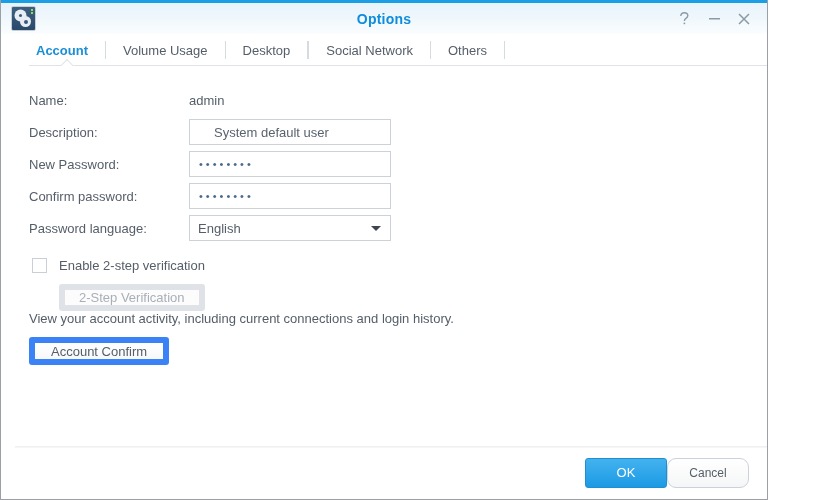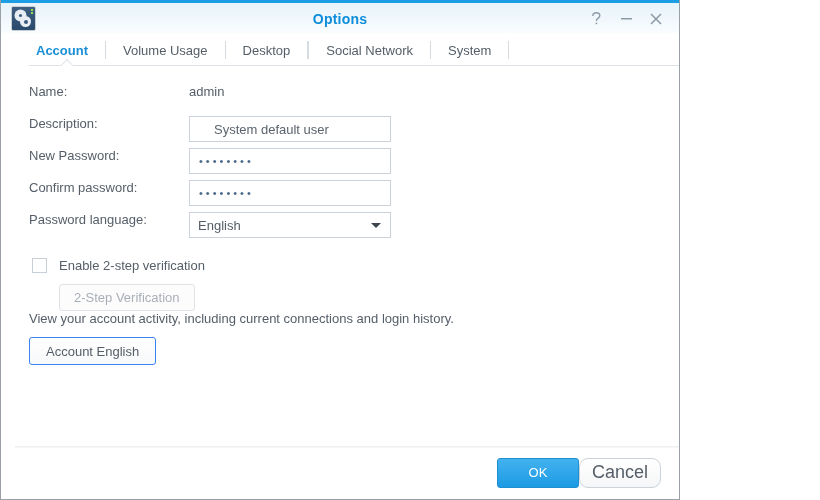--- a/index.html
+++ b/index.html
@@ -10,21 +10,21 @@
   body {
     width: 820px;
     height: 500px;
     overflow: hidden;
     font-family: "Liberation Sans", sans-serif;
     -webkit-font-smoothing: antialiased;
   }
 
   .window {
     position: relative;
-    width: 680px;
+    width: 768px;
     height: 500px;
     box-sizing: border-box;
     border: 1px solid #9aa0a6;
     border-top: none;
     background: #d946ef;
     display: flex;
     flex-direction: column;
   }
   .window-top-accent {
     height: 3px;
@@ -166,20 +166,21 @@
 
   
   .content {
     position: relative;
     flex: 1 1 auto;
     background: #ffffff;
     padding: 18px 0 0 0;
   }
   .form-row {
     display: flex;
+    align-items: center;
     height: 32px;
     margin-bottom: 0px;
   }
   .form-row .lbl {
     width: 188px;
     padding-left: 28px;
     box-sizing: border-box;
     font-size: 13px;
     color: #555e68;
   }
@@ -257,21 +258,21 @@
     font-size: 13px;
     color: #555e68;
   }
 
   .btn {
     font-family: "Liberation Sans", sans-serif;
     font-size: 13px;
     height: 27px;
     padding: 0 14px;
     box-sizing: border-box;
-    border: 1px solid #3b82f6;
+    border: 6px solid #3b82f6;
     border-radius: 3px;
     background: linear-gradient(to bottom, #ffffff 0%, #f7f8f9 100%);
     color: #555e68;
     cursor: default;
     white-space: nowrap;
   }
   .btn.disabled {
     color: #a9afb7;
     background: #fcfcfd;
     border-color: #dfe3e8;
@@ -326,21 +327,21 @@
     font-family: "Liberation Sans", sans-serif;
     cursor: default;
   }
   .btn-cancel {
     width: 82px;
     height: 30px;
     border: 1px solid #ccd2d9;
     border-radius: 9px;
     background: linear-gradient(to bottom, #ffffff 0%, #f5f6f7 100%);
     color: #555e68;
-    font-size: 18px;
+    font-size: 12px;
     font-family: "Liberation Sans", sans-serif;
     cursor: default;
   }
 </style>
 </head>
 <body>
 
 <div class="window">
 
   <div class="window-top-accent"></div>
@@ -384,21 +385,21 @@
     <div class="tab">
       <span>Desktop</span>
     </div>
     <div class="tab-sep"></div>
     <div class="tab-sep"></div>
     <div class="tab">
       <span>Social Network</span>
     </div>
     <div class="tab-sep"></div>
     <div class="tab">
-      <span>System</span>
+      <span>Others</span>
     </div>
     <div class="tab-sep"></div>
     <div class="tabbar-underline"></div>
     <div class="tab-notch" style="left: 60px;"></div>
   </div>
 
   <div class="content">
 
     <div class="form-row">
       <div class="lbl">Name:</div>
@@ -433,21 +434,21 @@
       <div class="ctext">Enable 2-step verification</div>
     </div>
 
     <div class="btn-2step-wrap">
       <button class="btn disabled" disabled="">2-Step Verification</button>
     </div>
 
     <div class="activity-desc">View your account activity, including current connections and login history.</div>
 
     <div class="btn-activity-wrap">
-      <button class="btn btn-activity">Account English</button>
+      <button class="btn btn-activity">Account Confirm</button>
     </div>
 
   </div>
 
   <div class="footer">
     <div class="footer-sep"></div>
     <button class="btn-ok">OK</button>
     <button class="btn-cancel">Cancel</button>
   </div>
 

